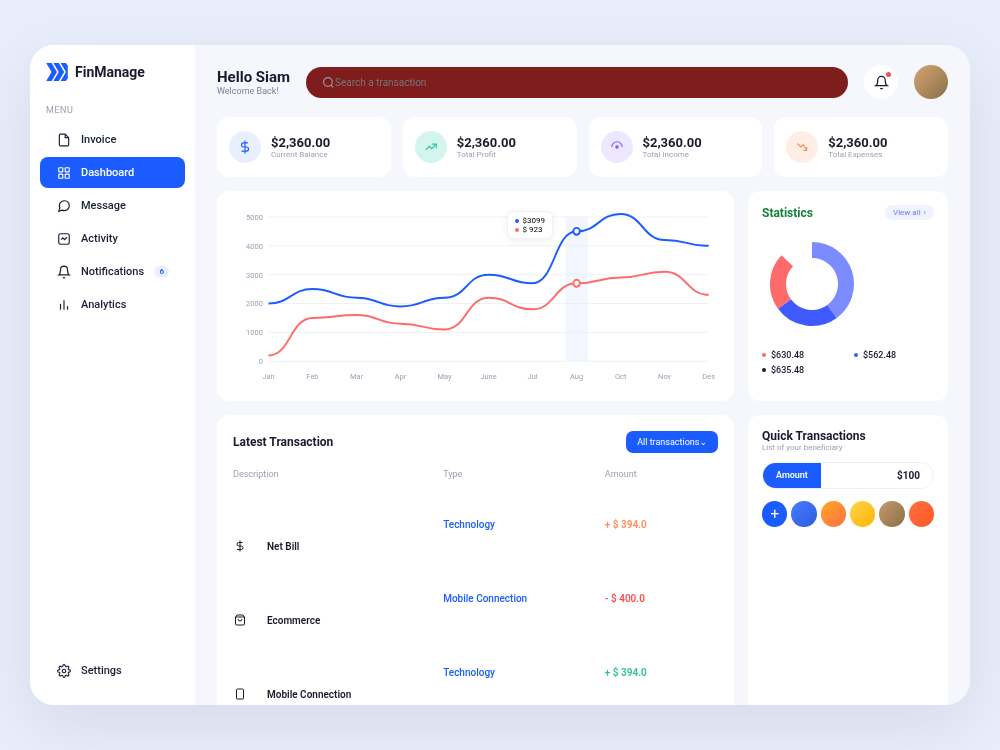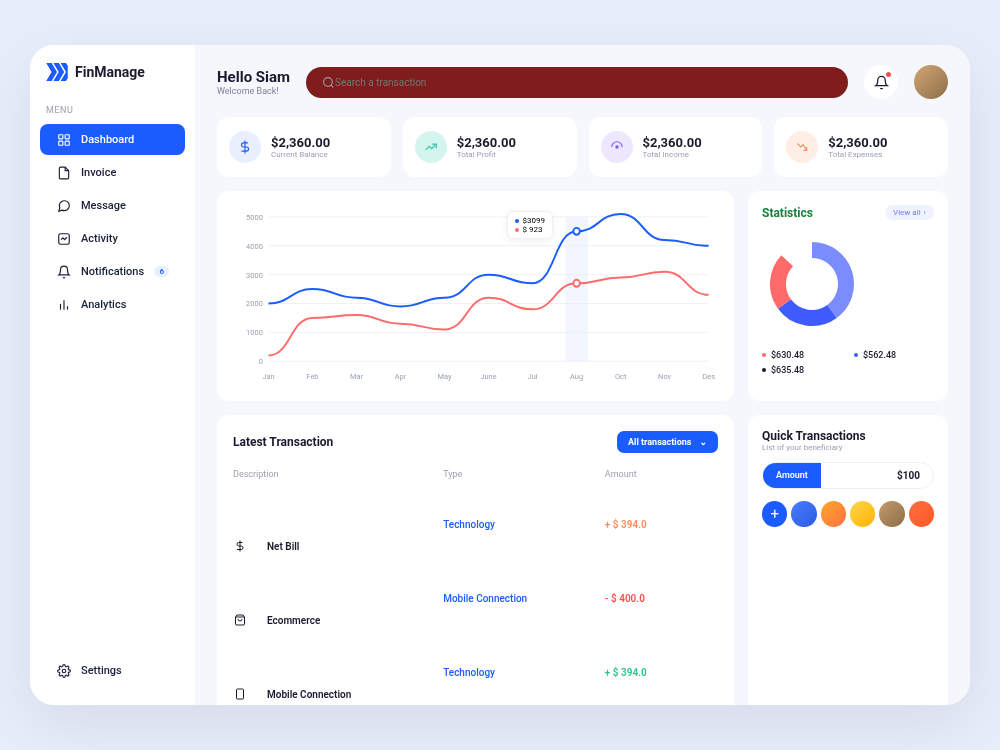--- a/index.html
+++ b/index.html
@@ -47,21 +47,21 @@
 .stats-card-hdr h3{font-size:12px;font-weight:700;color:#15803d;}
 .view-all{font-size:8px;color:#6b7cff;background:#f0f3ff;padding:3px 8px;border-radius:10px;cursor:pointer;display:flex;align-items:center;gap:3px;}
 .donut{width:100px;height:100px;margin:4px auto 12px;}
 .legend{display:grid;grid-template-columns:1fr 1fr;gap:5px 12px;font-size:9px;}
 .legend-item{display:flex;align-items:center;gap:5px;color:#1a1a2e;font-weight:500;}
 .legend-dot{width:4px;height:4px;border-radius:50%;}
 .bottom-row{display:grid;grid-template-columns:1fr 200px;gap:14px;}
 .trans-card{background:#fff;border-radius:12px;padding:16px;}
 .trans-hdr{display:flex;align-items:center;justify-content:space-between;margin-bottom:12px;}
 .trans-hdr h3{font-size:12px;font-weight:700;color:#1a1a2e;}
-.filter-btn{background:#1a5cff;color:#fff;font-size:9px;padding:6px 11px;border-radius:7px;cursor:pointer;display:flex;align-items:center;gap:8px;font-weight:bold;}
+.filter-btn{background:#1a5cff;color:#fff;font-size:9px;padding:6px 11px;border-radius:7px;cursor:pointer;display:flex;align-items:center;gap:0;}
 .table-hdr{display:grid;grid-template-columns:1.3fr 1fr 0.7fr;font-size:9px;color:#9aa0b4;padding:4px 0 8px;}
 .table-row{display:grid;grid-template-columns:1.3fr 1fr 0.7fr;font-size:10px;padding:8px 0;align-items:center;}
 .desc-cell{display:flex;align-items:center;gap:20px;color:#1a1a2e;font-weight:600;font-size:10px;margin-top:44px;}
 .row-icon{width:14px;height:14px;display:flex;align-items:center;justify-content:center;color:#1a1a2e;}
 .type-cell{color:#1a5cff;font-weight:500;}
 .amt-cell{font-weight:600;}
 .amt-pos{color:#ff8c5a;}
 .amt-neg{color:#ff4d4d;}
 .amt-green{color:#2ec48a;}
 .quick-card{background:#fff;border-radius:12px;padding:14px;}
@@ -84,39 +84,39 @@
 
 <div class="app">
   <aside class="sidebar">
     <div class="logo">
       <svg class="logo-mark" viewBox="0 0 24 20">
           <path d="M0 0 L6 0 L12 10 L6 20 L0 20 L6 10 Z M8 0 L14 0 L20 10 L14 20 L8 20 L14 10 Z M16 0 L22 0 L24 3 L24 17 L22 20 L16 20 L22 10 Z" fill="#1a5cff"></path>
         </svg>
       <span class="logo-text">FinManage</span>
     </div>
     <div class="menu-label">MENU</div>
+    <div class="nav-item">
+      <span class="nav-icon">
+          <svg width="14" height="14" viewBox="0 0 24 24" fill="none" stroke="currentColor" stroke-width="2">
+            <path d="M14 2H6a2 2 0 0 0-2 2v16a2 2 0 0 0 2 2h12a2 2 0 0 0 2-2V8z"></path>
+            <polyline points="14 2 14 8 20 8"></polyline>
+          </svg>
+        </span>
+      <span>Invoice</span>
+    </div>
     <div class="nav-item active">
       <span class="nav-icon">
           <svg width="14" height="14" viewBox="0 0 24 24" fill="none" stroke="currentColor" stroke-width="2">
             <rect x="3" y="3" width="7" height="7" rx="1"></rect>
             <rect x="14" y="3" width="7" height="7" rx="1"></rect>
             <rect x="3" y="14" width="7" height="7" rx="1"></rect>
             <rect x="14" y="14" width="7" height="7" rx="1"></rect>
           </svg>
         </span>
       <span>Dashboard</span>
-    </div>
-    <div class="nav-item">
-      <span class="nav-icon">
-          <svg width="14" height="14" viewBox="0 0 24 24" fill="none" stroke="currentColor" stroke-width="2">
-            <path d="M14 2H6a2 2 0 0 0-2 2v16a2 2 0 0 0 2 2h12a2 2 0 0 0 2-2V8z"></path>
-            <polyline points="14 2 14 8 20 8"></polyline>
-          </svg>
-        </span>
-      <span>Invoice</span>
     </div>
     <div class="nav-item">
       <span class="nav-icon">
           <svg width="14" height="14" viewBox="0 0 24 24" fill="none" stroke="currentColor" stroke-width="2">
             <path d="M21 11.5a8.38 8.38 0 0 1-.9 3.8 8.5 8.5 0 0 1-7.6 4.7 8.38 8.38 0 0 1-3.8-.9L3 21l1.9-5.7a8.38 8.38 0 0 1-.9-3.8 8.5 8.5 0 0 1 4.7-7.6 8.38 8.38 0 0 1 3.8-.9h.5a8.48 8.48 0 0 1 8 8v.5z"></path>
           </svg>
         </span>
       <span>Message</span>
     </div>
     <div class="nav-item">

